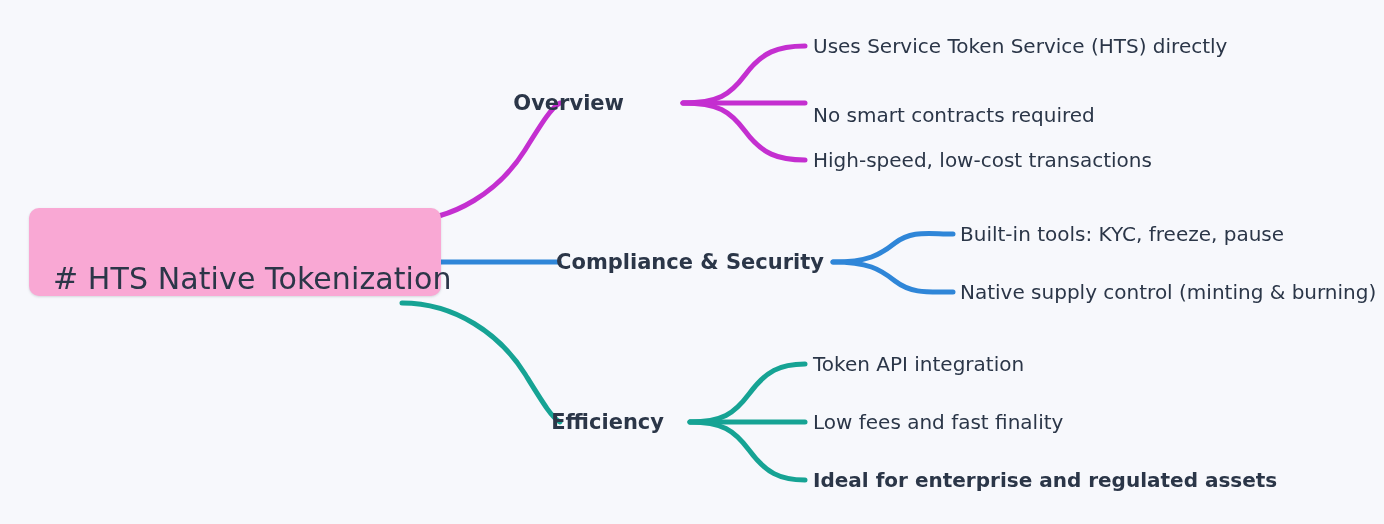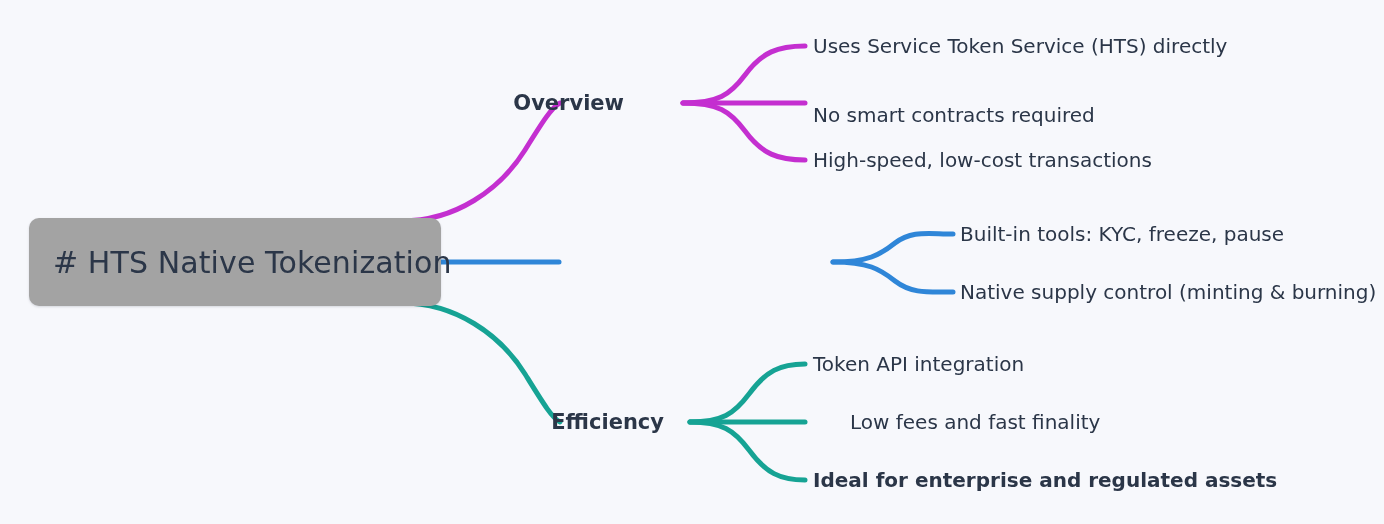--- a/index.html
+++ b/index.html
@@ -25,28 +25,28 @@
     position: absolute;
     left: 0;
     top: 0;
     width: 1384px;
     height: 524px;
     pointer-events: none;
   }
   .root-node {
     position: absolute;
     left: 29px;
-    top: 218px;
+    top: 208px;
     width: 412px;
     height: 88px;
-    background: #a3a3a3;
+    background: #f9a8d4;
     border-radius: 10px;
     box-shadow: 0 1px 3px rgba(30, 41, 59, 0.10), 0 1px 2px rgba(30, 41, 59, 0.06);
     display: flex;
-    align-items: center;
+    align-items: flex-end;
     box-sizing: border-box;
     padding-left: 24px;
   }
   .root-label {
     font-size: 30px;
     font-weight: 400;
     color: #2b3648;
     letter-spacing: 0.1px;
     white-space: nowrap;
   }
@@ -97,26 +97,27 @@
       <path d="M690,422 L805,422" stroke="#16a394"></path>
       <path d="M690,422 C722,422 734,430 749,450 C766,473 780,480 805,480" stroke="#16a394"></path>
     </g>
   </svg>
 
   <div class="root-node">
     <span class="root-label"># HTS Native Tokenization</span>
   </div>
 
   <div class="branch-label b0">Overview</div>
+  <div class="branch-label b1">Compliance &amp; Security</div>
   <div class="branch-label b2">Efficiency</div>
 
   <div class="leaf-label" style="left:813px; top:46px;">Uses Service Token Service (HTS) directly</div>
   <div class="leaf-label" style="left:813px; top:103px;margin-top:12px;">No smart contracts required</div>
   <div class="leaf-label" style="left:813px; top:160px;">High-speed, low-cost transactions</div>
 
   <div class="leaf-label" style="left:960px; top:234px;">Built-in tools: KYC, freeze, pause</div>
   <div class="leaf-label" style="left:960px; top:292px;">Native supply control (minting &amp; burning)</div>
 
   <div class="leaf-label" style="left:813px; top:364px;">Token API integration</div>
-  <div class="leaf-label" style="left:850px; top:422px;">Low fees and fast finality</div>
+  <div class="leaf-label" style="left:813px; top:422px;">Low fees and fast finality</div>
   <div class="leaf-label" style="left:813px; top:480px;font-weight:bold;">Ideal for enterprise and regulated assets</div>
 
 </div>
 
 </body></html>

